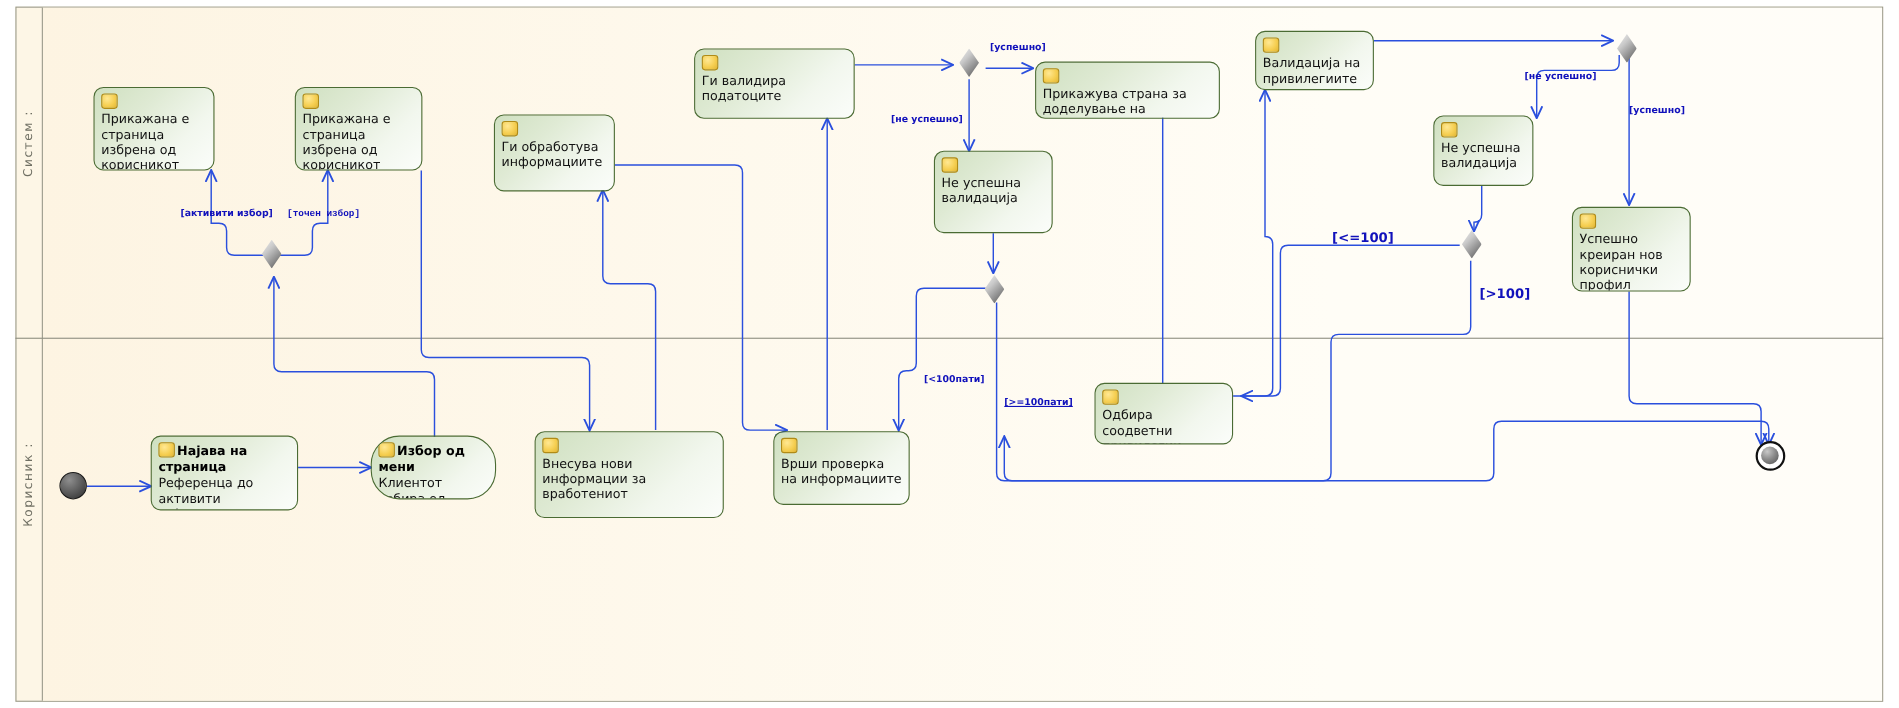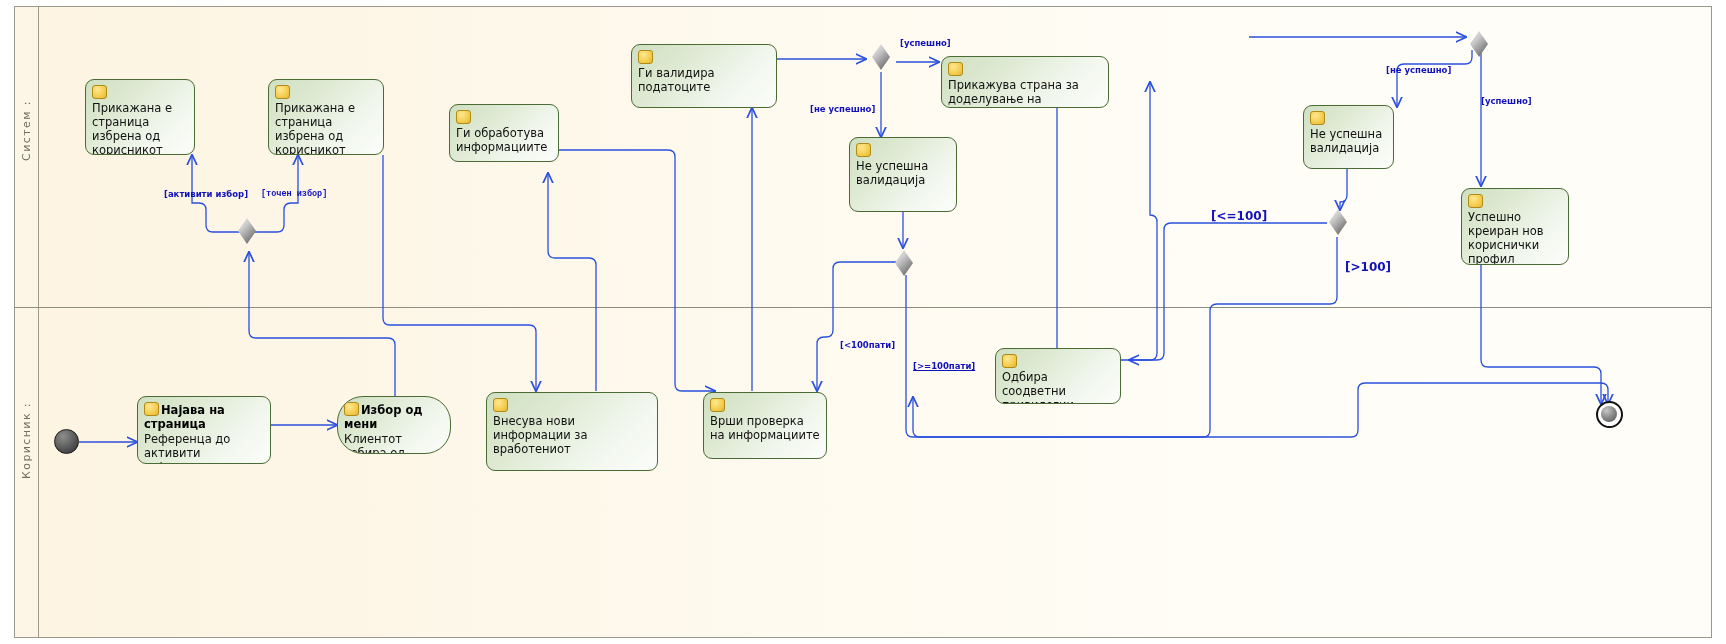--- a/index.html
+++ b/index.html
@@ -264,47 +264,51 @@
   <div class="node" style="left:85px;top:79px;width:110px;height:76px;">
     <span class="ico"></span>
     <span class="body-text">Прикажана е страница избрена од корисникот</span>
   </div>
 
   <div class="node" style="left:268px;top:79px;width:116px;height:76px;">
     <span class="ico"></span>
     <span class="body-text">Прикажана е страница избрена од корисникот</span>
   </div>
 
-  <div class="node" style="left:449px;top:104px;width:110px;height:58px;">
+  <div class="node" style="left:449px;top:104px;width:110px;height:70px;">
     <span class="ico"></span>
     <span class="body-text">Ги обработува информациите</span>
   </div>
 
   <div class="node" style="left:631px;top:44px;width:146px;height:64px;">
     <span class="ico"></span>
     <span class="body-text">Ги валидира податоците</span>
   </div>
 
   <div class="node" style="left:849px;top:137px;width:108px;height:75px;">
     <span class="ico"></span>
     <span class="body-text">Не успешна валидација</span>
   </div>
 
   <div class="node" style="left:941px;top:56px;width:168px;height:52px;">
     <span class="ico"></span>
     <span class="body-text">Прикажува страна за доделување на привилегии</span>
   </div>
 
+  <div class="node" style="left:1141px;top:28px;width:108px;height:54px;">
+    <span class="ico"></span>
+    <span class="body-text">Валидација на привилегиите</span>
+  </div>
 
   <div class="node" style="left:1303px;top:105px;width:91px;height:64px;">
     <span class="ico"></span>
     <span class="body-text">Не успешна валидација</span>
   </div>
 
-  <div class="node" style="left:1429px;top:188px;width:108px;height:77px;margin-left:32px;">
+  <div class="node" style="left:1429px;top:188px;width:108px;height:77px;">
     <span class="ico"></span>
     <span class="body-text">Успешно креиран нов кориснички профил</span>
   </div>
 
   <div class="node head-row" style="left:137px;top:396px;width:134px;height:68px;">
     <span class="ico"></span><span class="ttl">Најава на страница</span>
     <span class="body-text">Референца до активити дијаграмот за најава на системот</span>
   </div>
 
   <div class="node head-row" style="left:337px;top:396px;width:114px;height:58px;border-radius:26px;">

